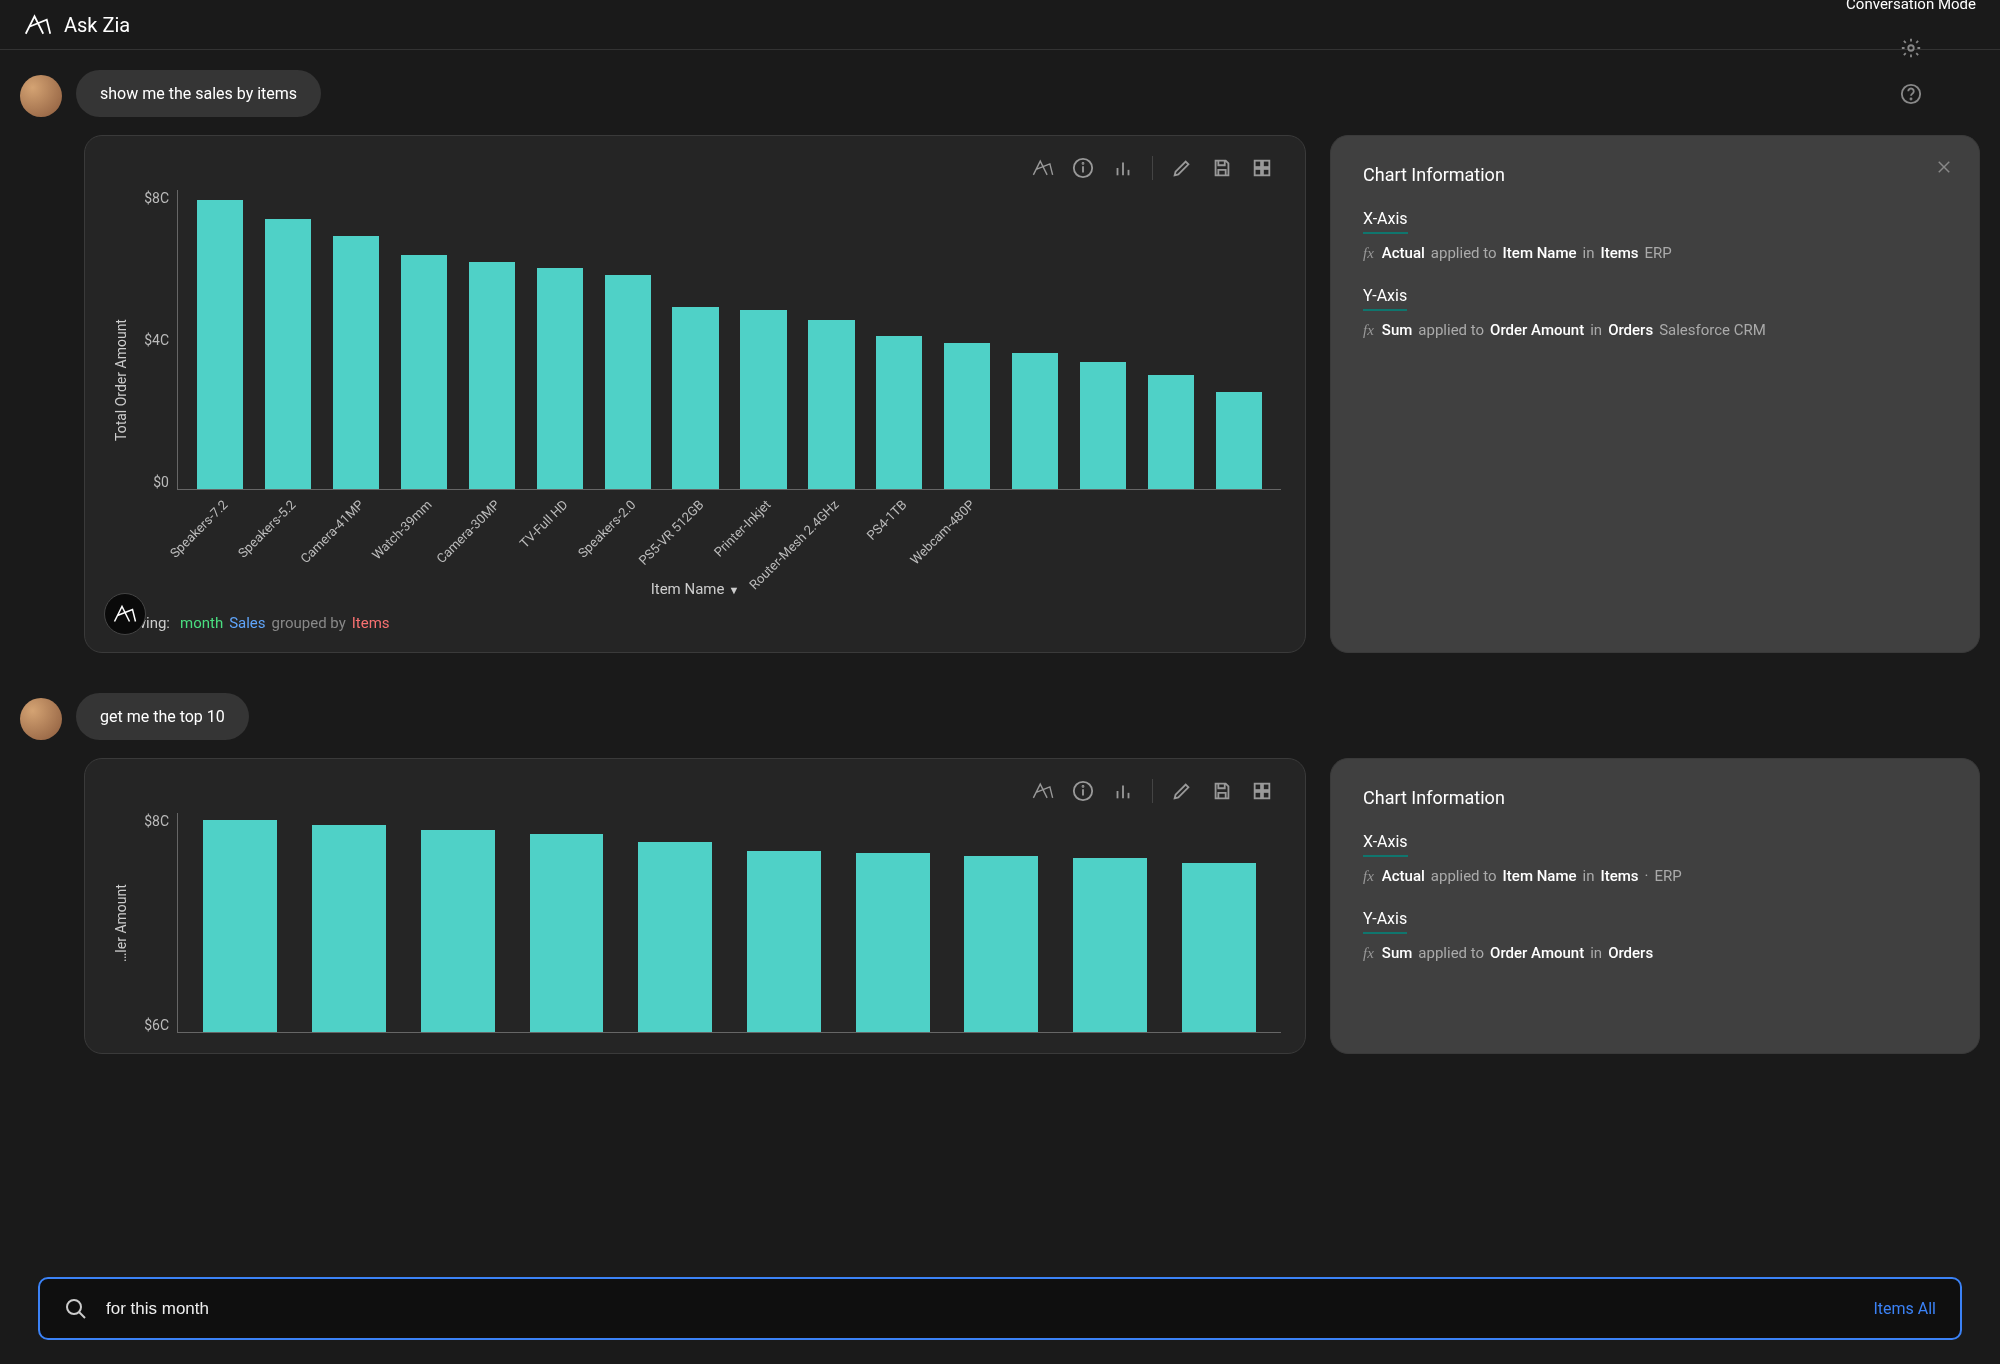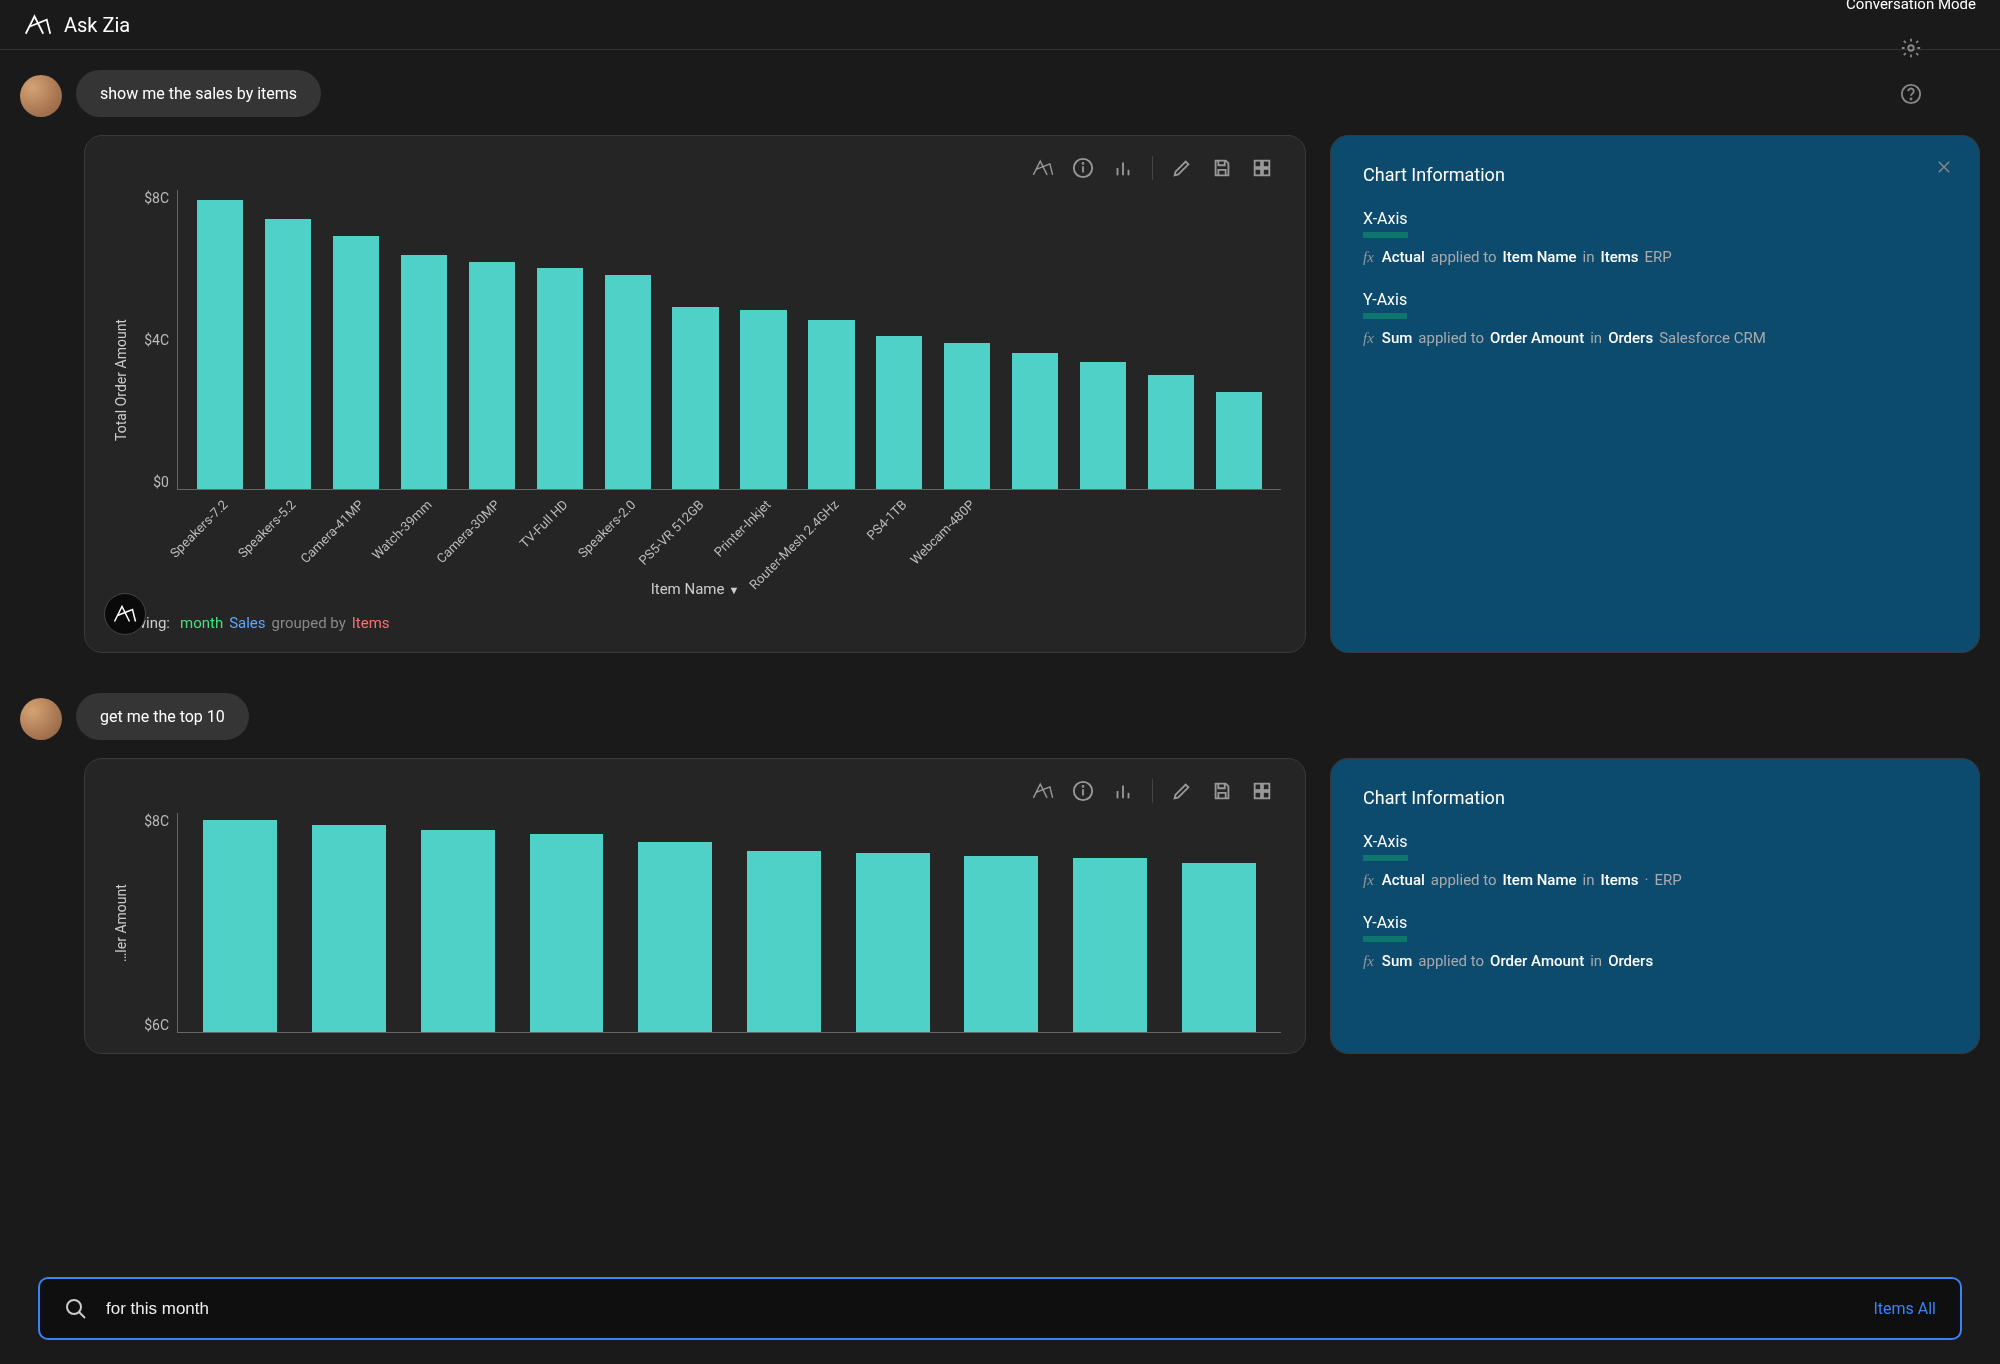--- a/index.html
+++ b/index.html
@@ -217,42 +217,42 @@
   gap: 6px;
 }
 .showing-label { color: #ccc; margin-right: 4px;}
 .green { color: #4ade80; }
 .blue { color: #60a5fa; }
 .gray { color: #888; }
 .red { color: #f87171; }
 
 .info-panel {
   width: 650px;
-  background: #0c4a6e;
+  background: #404040;
   border: 1px solid #3a3a3a;
   border-radius: 18px;
   padding: 28px 32px;
   position: relative;
 }
 .info-close {
   position: absolute;
   top: 22px;
   right: 26px;
   width: 18px;
   height: 18px;
   stroke: #888;
   cursor: pointer;
 }
 .info-title { font-size: 18px; color: #fff; margin-bottom: 24px; }
 .axis-section { margin-bottom: 24px; }
 .axis-heading {
   font-size: 16px;
   color: #fff;
   padding-bottom: 4px;
-  border-bottom: 6px solid #0f766e;
+  border-bottom: 2px solid #0f766e;
   display: inline-block;
   margin-bottom: 10px;
 }
 .axis-detail {
   font-size: 15px;
   color: #aaa;
   display: flex;
   align-items: center;
   gap: 6px;
   flex-wrap: wrap;

